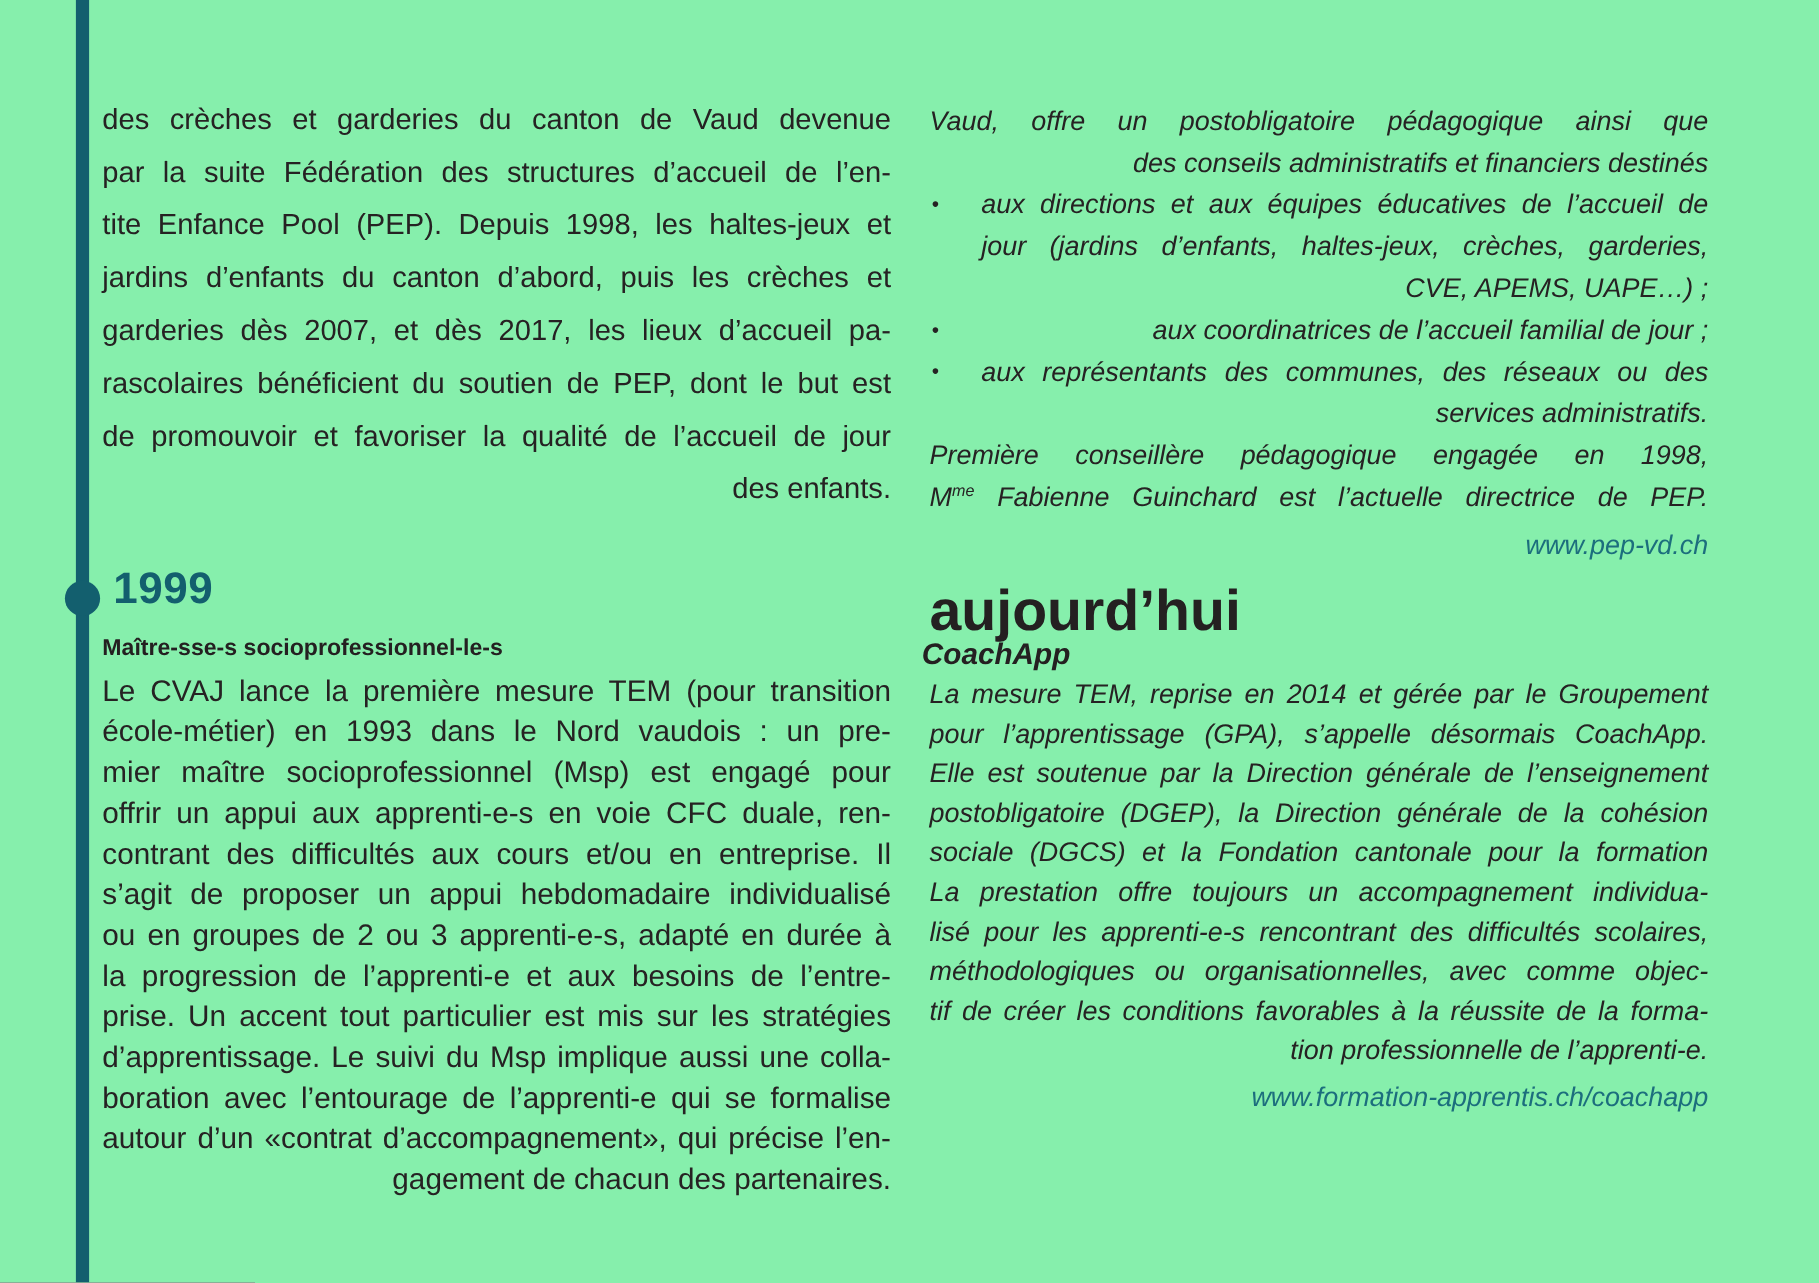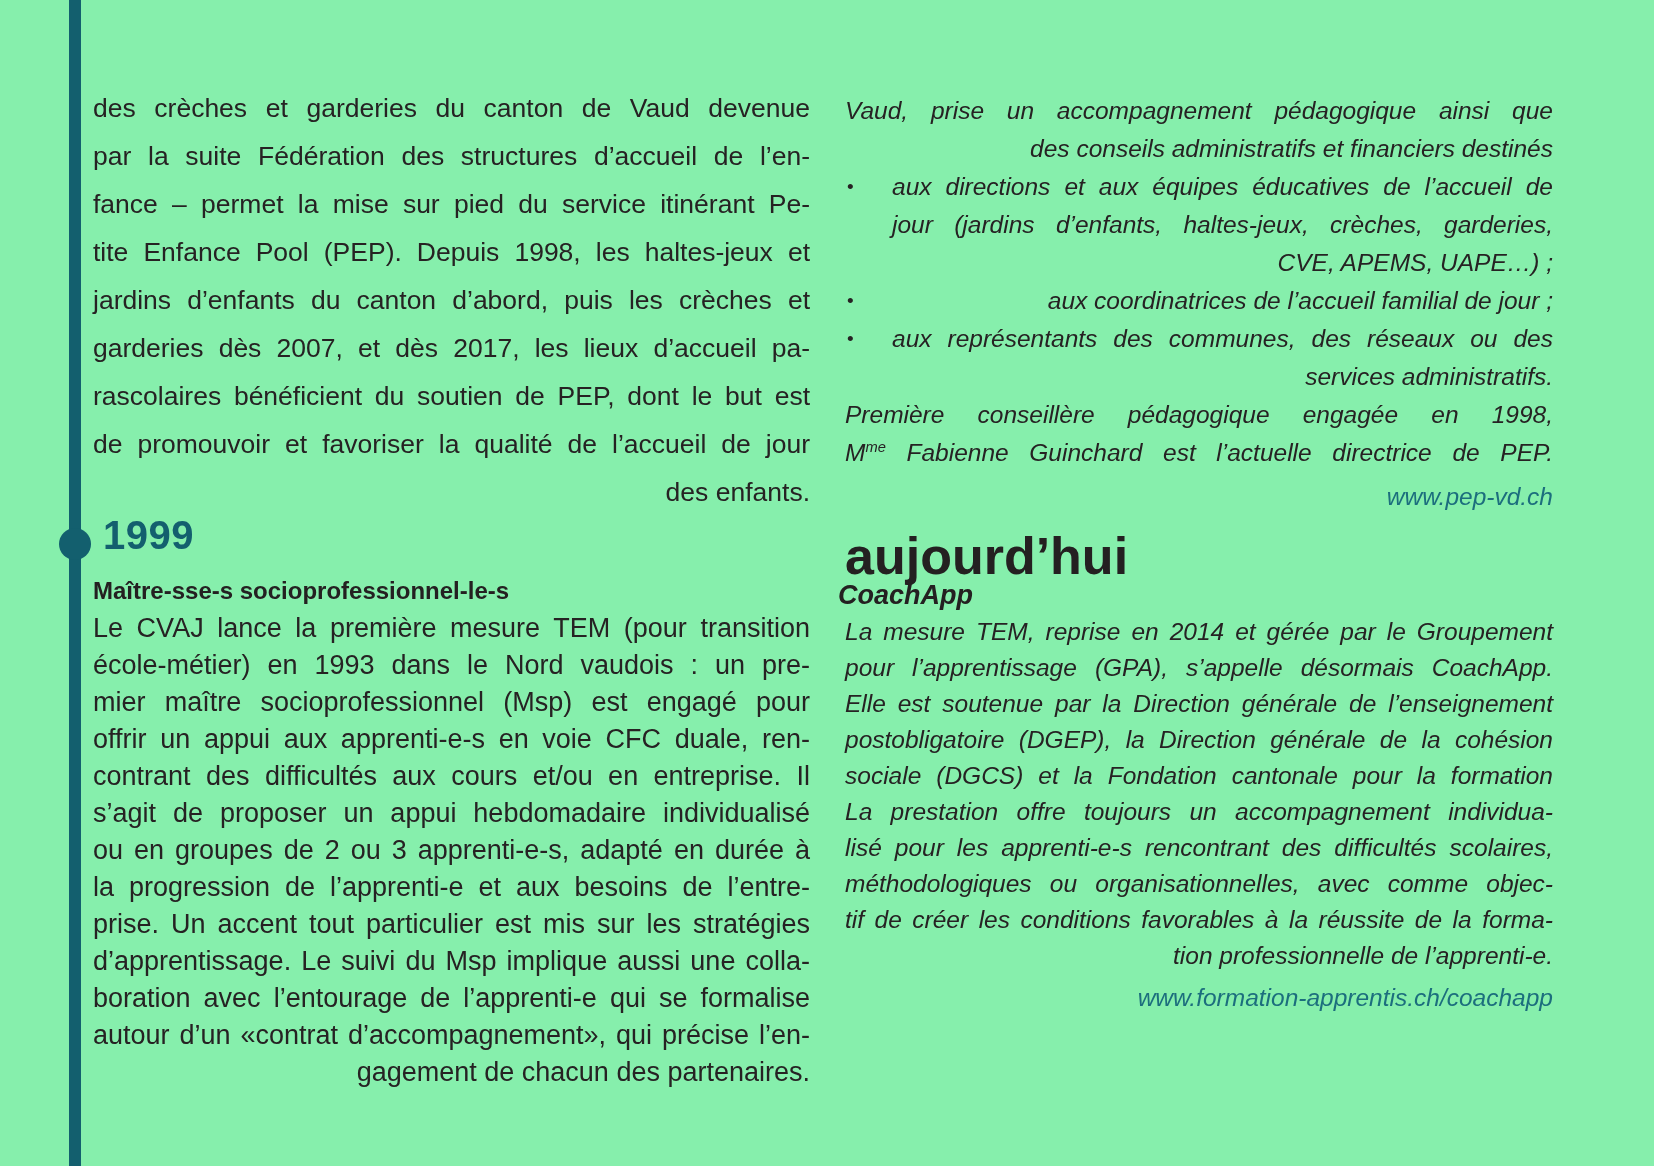--- a/index.html
+++ b/index.html
@@ -31,21 +31,21 @@
 
   
   .p1{left:93px;top:84px;width:717px;font-size:26.5px;}
   .p1 .line{line-height:48px;height:48px;}
   .year-heading{
     left:103px;top:513px;margin:0;
     font-size:40px;font-weight:700;color:#135F6E;letter-spacing:0.5px;
   }
   .left-subheading{
     left:93px;top:577px;margin:0;
-    font-size:24px;font-weight:700;color:#242021;text-align:center;
+    font-size:21px;font-weight:700;color:#242021;text-align:center;
   }
   .p2{left:93px;top:610px;width:717px;font-size:27px;}
   .p2 .line{line-height:37px;height:37px;}
 
   
   .r1{left:845px;top:92px;width:708px;font-size:24.5px;font-style:italic;}
   .r1 .line{line-height:38px;height:38px;}
   .today-heading{
     left:845px;top:526px;margin:0;
     font-size:52px;font-weight:700;color:#242021;
@@ -63,21 +63,20 @@
 </head>
 <body>
 
 <div class="page">
   <div class="timeline-bar"></div>
   <div class="timeline-dot"></div>
 
   <div class="block p1">
       <div class="line just"><span>des crèches et garderies du canton de Vaud devenue</span></div>
       <div class="line just"><span>par la suite Fédération des structures d’accueil de l’en-</span></div>
-      <div class="line just"><span>fance – permet la mise sur pied du service itinérant Pe-</span></div>
       <div class="line just"><span>tite Enfance Pool (PEP). Depuis 1998, les haltes-jeux et</span></div>
       <div class="line just"><span>jardins d’enfants du canton d’abord, puis les crèches et</span></div>
       <div class="line just"><span>garderies dès 2007, et dès 2017, les lieux d’accueil pa-</span></div>
       <div class="line just"><span>rascolaires bénéficient du soutien de PEP, dont le but est</span></div>
       <div class="line just"><span>de promouvoir et favoriser la qualité de l’accueil de jour</span></div>
       <div class="line"><span>des enfants.</span></div>
     </div>
 
   <h2 class="block year-heading">1999</h2>
 
@@ -93,21 +92,21 @@
       <div class="line just"><span>ou en groupes de 2 ou 3 apprenti-e-s, adapté en durée à</span></div>
       <div class="line just"><span>la progression de l’apprenti-e et aux besoins de l’entre-</span></div>
       <div class="line just"><span>prise. Un accent tout particulier est mis sur les stratégies</span></div>
       <div class="line just"><span>d’apprentissage. Le suivi du Msp implique aussi une colla-</span></div>
       <div class="line just"><span>boration avec l’entourage de l’apprenti-e qui se formalise</span></div>
       <div class="line just"><span>autour d’un «contrat d’accompagnement», qui précise l’en-</span></div>
       <div class="line"><span>gagement de chacun des partenaires.</span></div>
     </div>
 
   <div class="block r1">
-      <div class="line just"><span>Vaud, prise un accompagnement pédagogique ainsi que</span></div>
+      <div class="line just"><span>Vaud, offre un postobligatoire pédagogique ainsi que</span></div>
       <div class="line"><span>des conseils administratifs et financiers destinés</span></div>
       <div class="line just ind"><span class="blt">•</span><span>aux directions et aux équipes éducatives de l’accueil de</span></div>
       <div class="line just ind"><span>jour (jardins d’enfants, haltes-jeux, crèches, garderies,</span></div>
       <div class="line ind"><span>CVE, APEMS, UAPE…) ;</span></div>
       <div class="line ind"><span class="blt">•</span><span>aux coordinatrices de l’accueil familial de jour ;</span></div>
       <div class="line just ind"><span class="blt">•</span><span>aux représentants des communes, des réseaux ou des</span></div>
       <div class="line ind"><span>services administratifs.</span></div>
       <div class="line just"><span>Première conseillère pédagogique engagée en 1998,</span></div>
       <div class="line just"><span>M</span><sup>me</sup><span> Fabienne Guinchard est l’actuelle directrice de PEP.</span></div>
       <div class="line link spaced"><span>www.pep-vd.ch</span></div>

